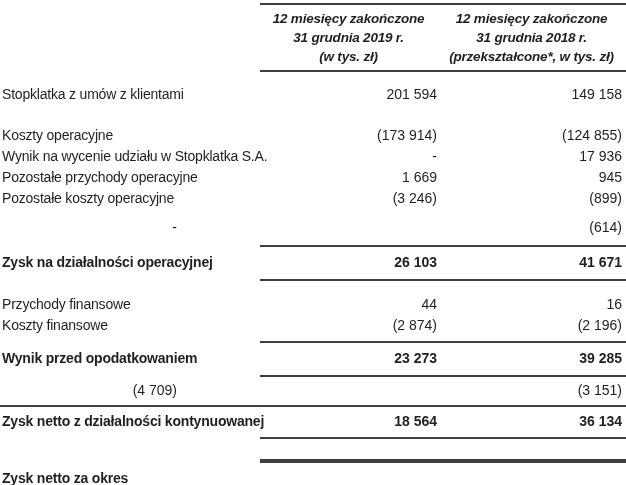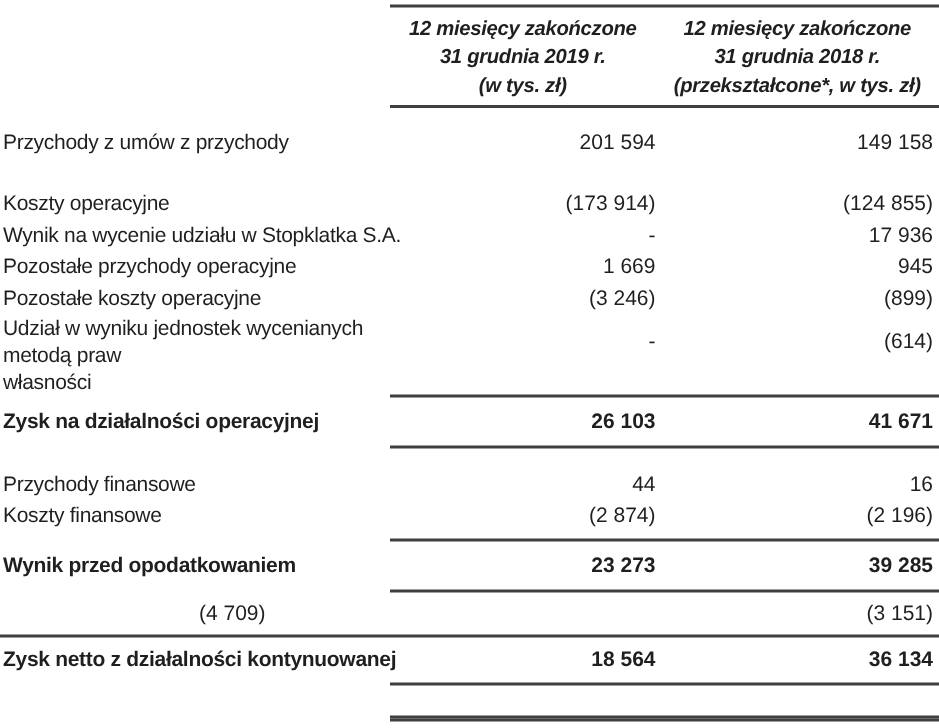--- a/index.html
+++ b/index.html
@@ -83,21 +83,21 @@
         <span class="hline">12 miesięcy zakończone</span>
         <span class="hline">31 grudnia 2018 r.</span>
         <span class="hline">(przekształcone*, w tys. zł)</span>
       </div>
     </div>
   </div>
 
   <div class="sp12"></div>
 
   <div class="row">
-    <div class="label">Przychody z umów z przychody</div>
+    <div class="label">Stopklatka z umów z klientami</div>
     <div class="nums">
       <div class="cell-1">201 594</div>
       <div class="cell-2">149 158</div>
     </div>
   </div>
 
   <div class="sp20"></div>
 
   <div class="row">
     <div class="label">Koszty operacyjne</div>
@@ -125,24 +125,20 @@
 
   <div class="row">
     <div class="label">Pozostałe koszty operacyjne</div>
     <div class="nums">
       <div class="cell-1">(3 246)</div>
       <div class="cell-2">(899)</div>
     </div>
   </div>
 
   <div class="row wrap2">
-    <div class="label">
-      <span class="lbl-line">Udział w wyniku jednostek wycenianych metodą praw</span>
-      <span class="lbl-line">własności</span>
-    </div>
     <div class="nums">
       <div class="cell-1">-</div>
       <div class="cell-2">(614)</div>
     </div>
   </div>
 
   <div class="row total">
     <div class="label">Zysk na działalności operacyjnej</div>
     <div class="nums">
       <div class="cell-1">26 103</div>

